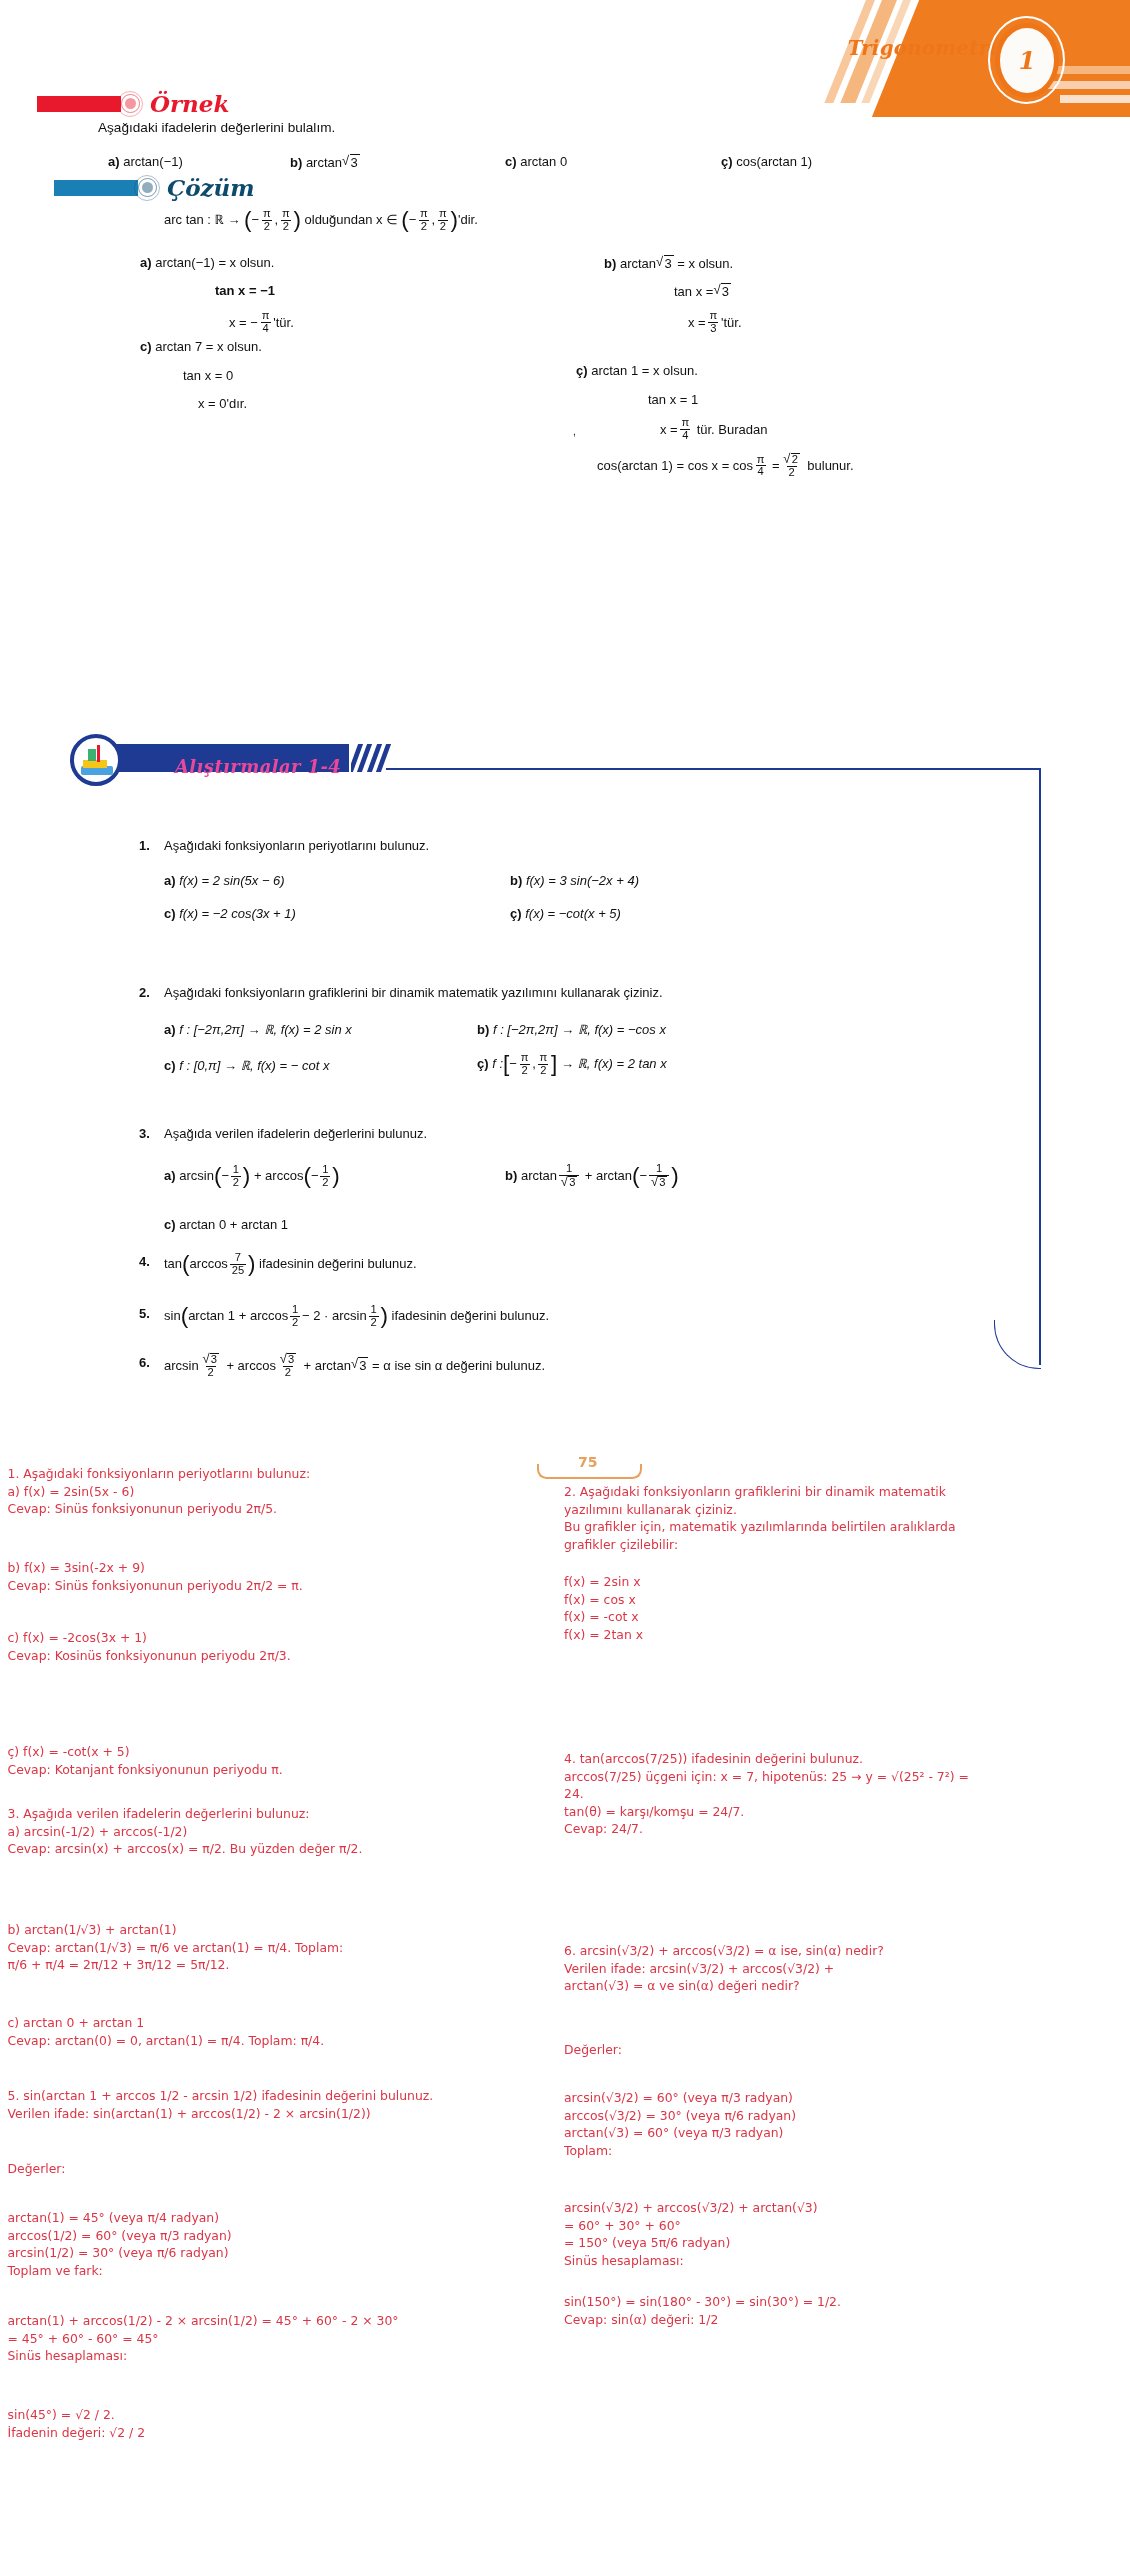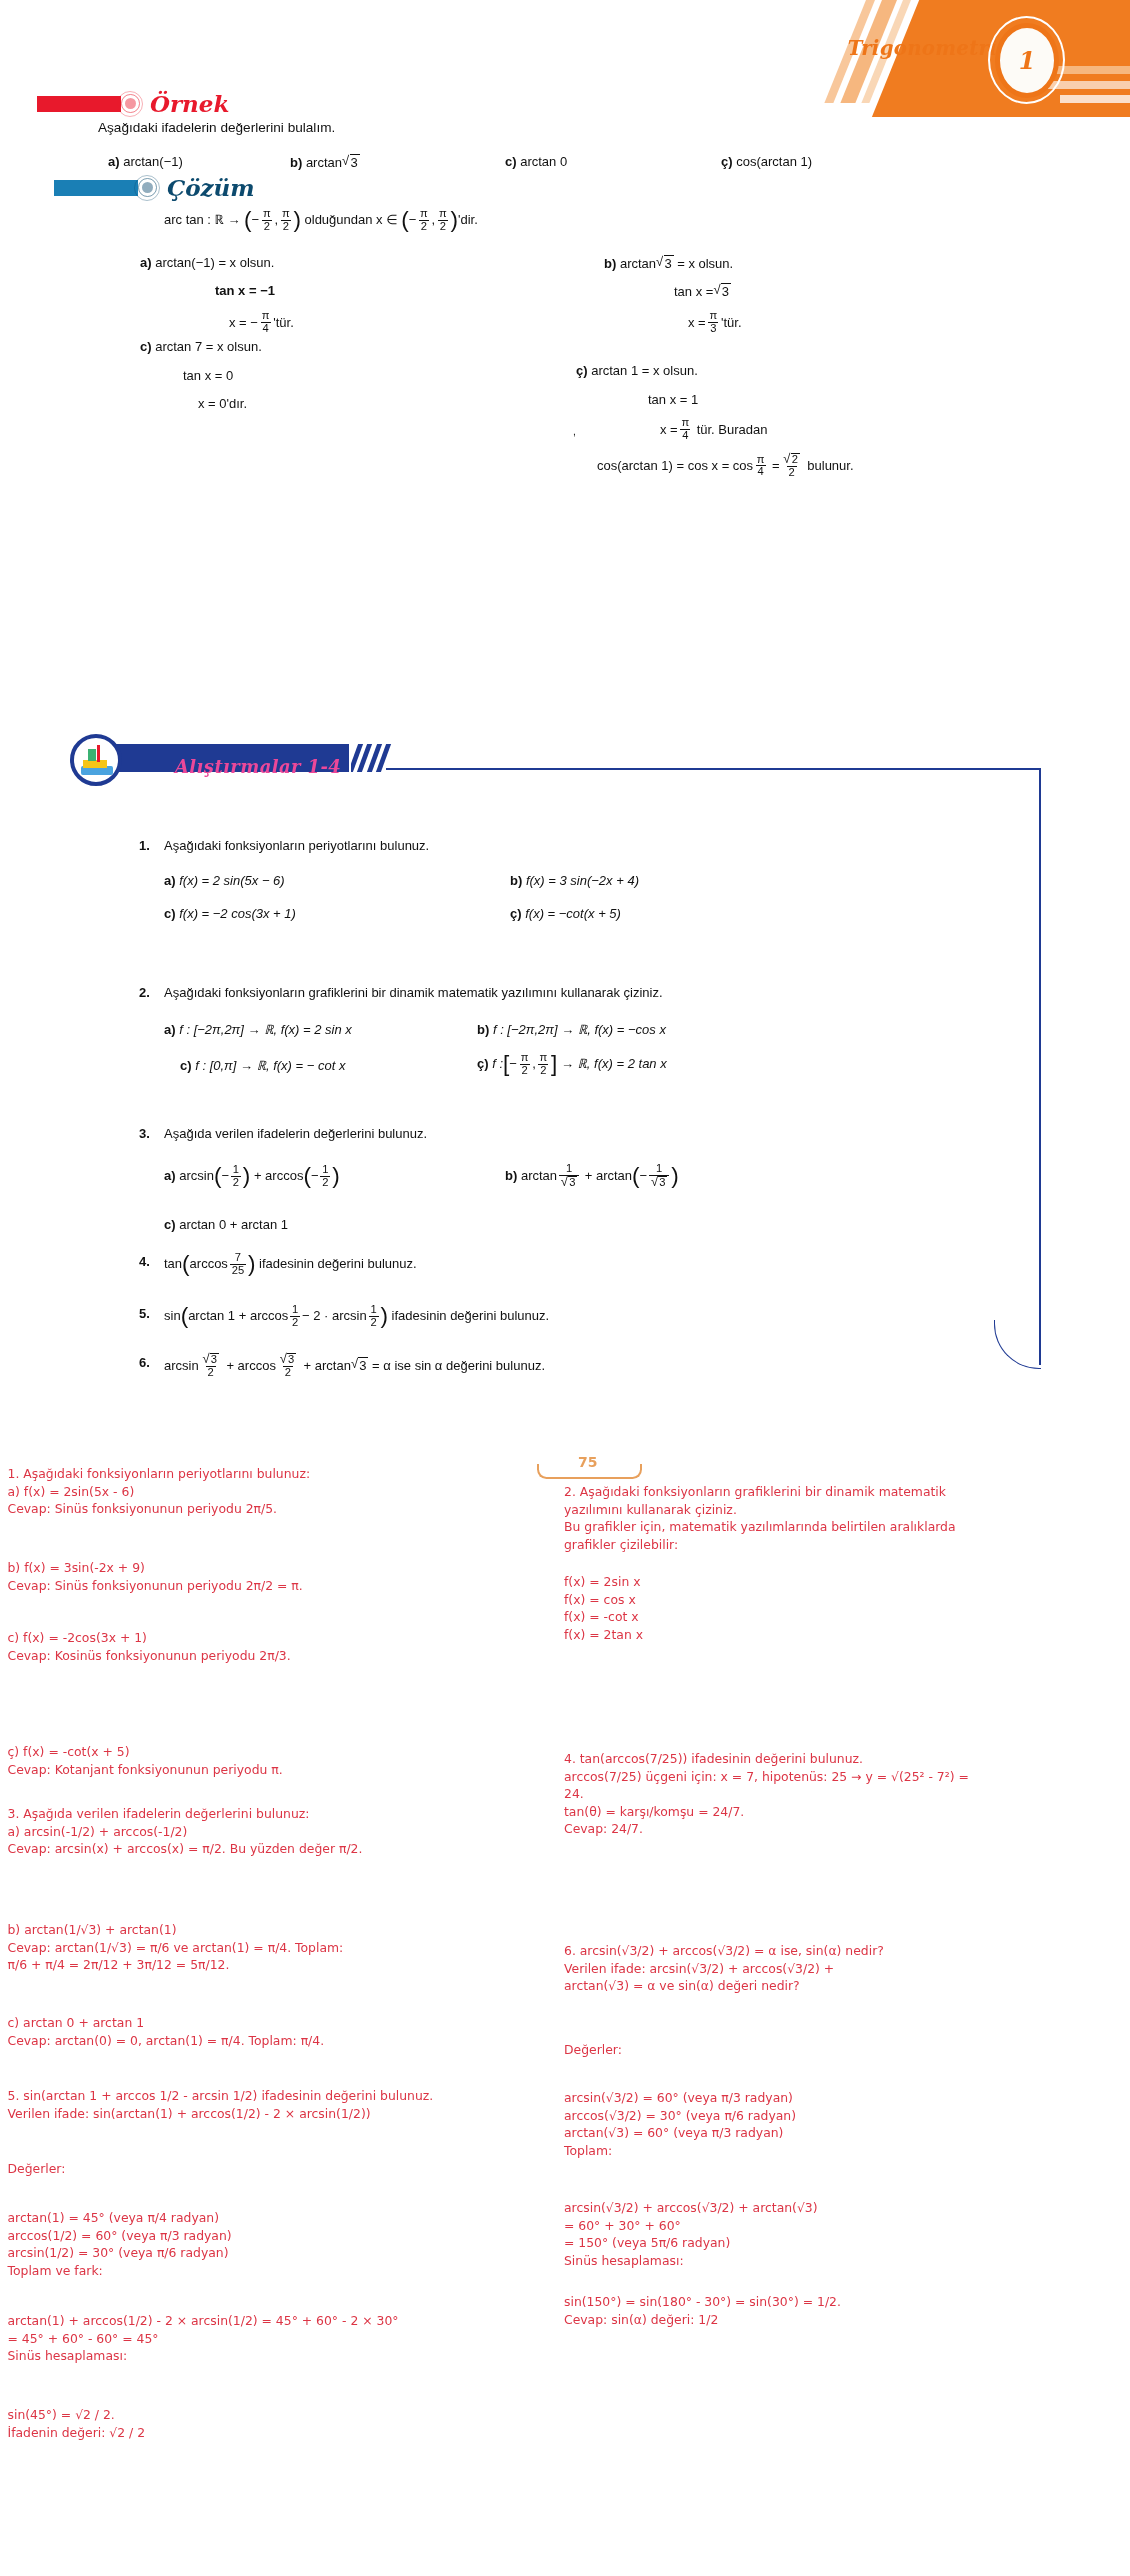--- a/index.html
+++ b/index.html
@@ -280,21 +280,21 @@
 <div class="mt" style="top:838px; left:164px;">Aşağıdaki fonksiyonların periyotlarını bulunuz.</div>
 <div class="mt" style="top:873px; left:164px;"><b>a)</b> <span class="ital">f(x) = 2 sin(5x − 6)</span></div>
 <div class="mt" style="top:873px; left:510px;"><b>b)</b> <span class="ital">f(x) = 3 sin(−2x + 4)</span></div>
 <div class="mt" style="top:906px; left:164px;"><b>c)</b> <span class="ital">f(x) = −2 cos(3x + 1)</span></div>
 <div class="mt" style="top:906px; left:510px;"><b>ç)</b> <span class="ital">f(x) = −cot(x + 5)</span></div>
 
 <div class="mt" style="top:985px; left:139px; font-weight:bold;">2.</div>
 <div class="mt" style="top:985px; left:164px;">Aşağıdaki fonksiyonların grafiklerini bir dinamik matematik yazılımını kullanarak çiziniz.</div>
 <div class="mt" style="top:1020px; left:164px;"><b>a)</b> <span class="ital">f : [−2π,2π] → ℝ, f(x) = 2 sin x</span></div>
 <div class="mt" style="top:1020px; left:477px;"><b>b)</b> <span class="ital">f : [−2π,2π] → ℝ, f(x) = −cos x</span></div>
-<div class="mt" style="top:1056px; left:164px;margin-left:16px;"><b>c)</b> <span class="ital">f : [0,π] → ℝ, f(x) = − cot x</span></div>
+<div class="mt" style="top:1056px; left:164px;"><b>c)</b> <span class="ital">f : [0,π] → ℝ, f(x) = − cot x</span></div>
 <div class="mt" style="top:1052px; left:477px;">
   <b>ç)</b> <span class="ital">f :</span><span class="paren-l">[</span>−<span class="frac">
       <span class="num">π</span>
       <span class="den">2</span>
     </span>,<span class="frac">
       <span class="num">π</span>
       <span class="den">2</span>
     </span><span class="paren-r">]</span> <span class="ital">→ ℝ, f(x) = 2 tan x</span>
 </div>
 

